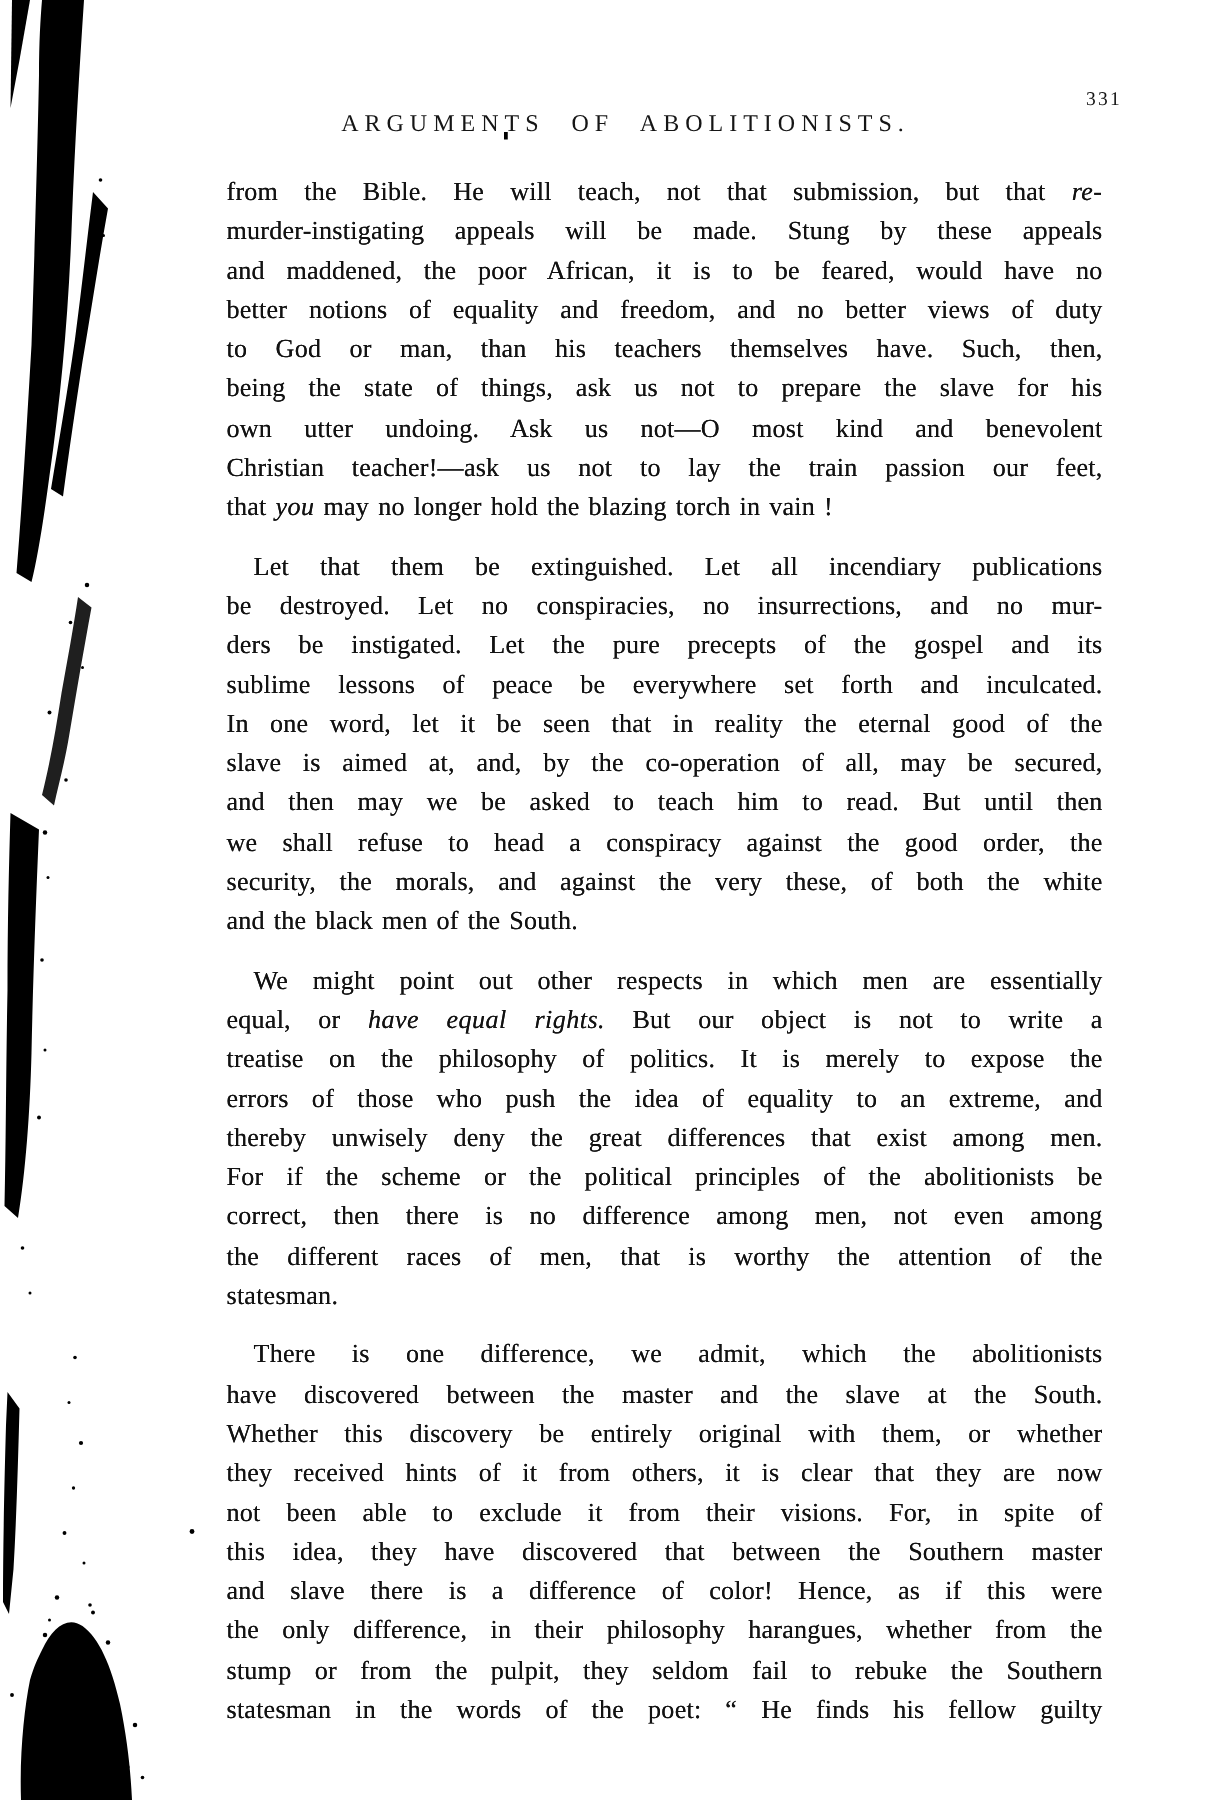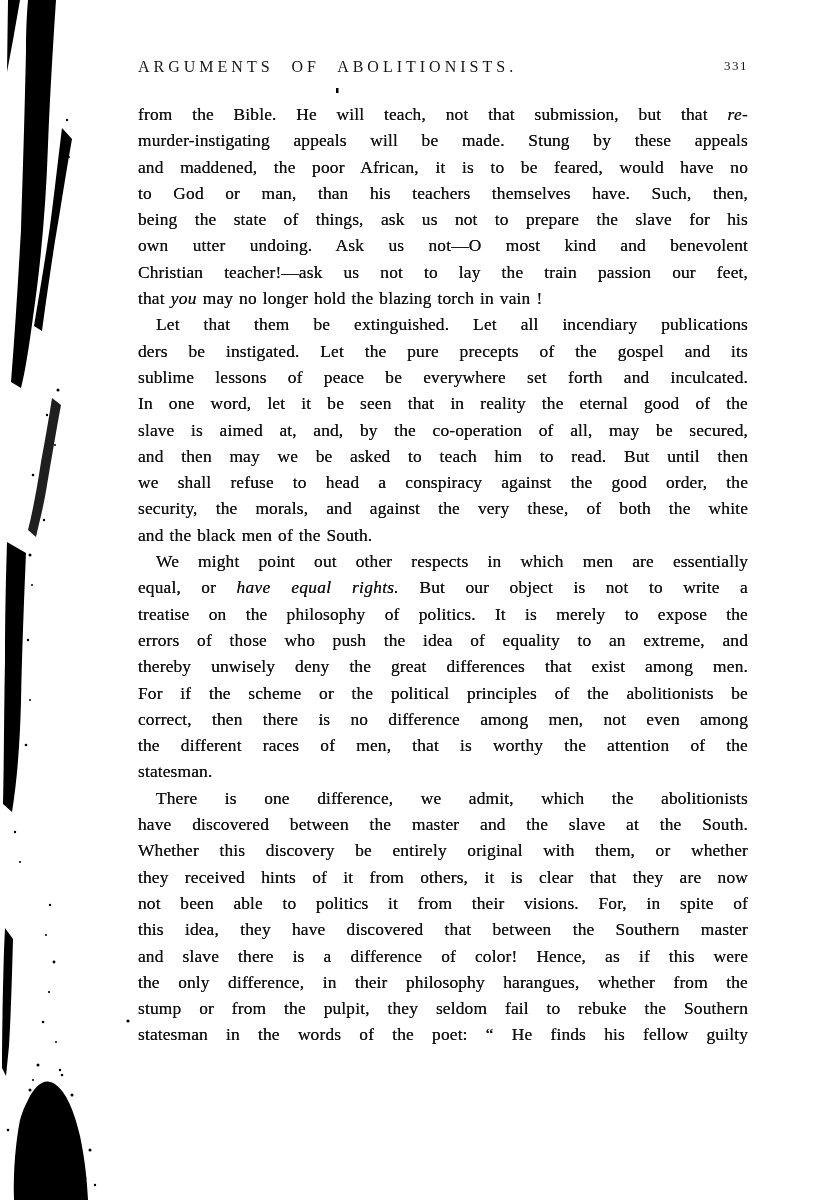--- a/index.html
+++ b/index.html
@@ -21,22 +21,22 @@
     position: absolute;
     left: 138px;
     top: 58px;
     width: 610px;
     height: 26px;
   }
   .running-title {
     position: absolute;
     left: 0;
     right: 52px;
-    top: 0;
-    text-align: left;
+    top: 16px;
+    text-align: center;
     font-size: 16px;
     letter-spacing: 4px;
     word-spacing: 10px;
     color: #151515;
     white-space: nowrap;
   }
   .page-number {
     position: absolute;
     right: 0;
     top: 0;
@@ -45,21 +45,21 @@
     color: #151515;
     text-align: center;
   }
   
   .page-body {
     position: absolute;
     left: 138px;
     top: 101px;
     width: 610px;
   }
-  .paragraph { margin: 0; }
+  .paragraph { margin: 13px; }
   .line {
     line-height: 26.3px;
     font-size: 17.4px;
     word-spacing: 1.5px;
     letter-spacing: 0.15px;
     text-align: justify;
     text-align-last: justify;
     white-space: normal;
     
     text-shadow: 0 0 0.35px #222;
@@ -143,28 +143,30 @@
   <div class="running-head">
     <div class="running-title">ARGUMENTS OF ABOLITIONISTS.</div>
     <div class="page-number">331</div>
   </div>
 
   <div class="page-body">
       <div class="paragraph">
         <div class="line">from the Bible.  He will teach, not that submission, but that <i>re-</i></div>
         <div class="line">murder-instigating appeals will be made.  Stung by these appeals</div>
         <div class="line">and maddened, the poor African, it is to be feared, would have no</div>
+        <div class="line">better notions of equality and freedom, and no better views of duty</div>
         <div class="line">to God or man, than his teachers themselves have.  Such, then,</div>
         <div class="line">being the state of things, ask us not to prepare the slave for his</div>
         <div class="line">own utter undoing.  Ask us not—O most kind and benevolent</div>
         <div class="line">Christian teacher!—ask us not to lay the train passion our feet,</div>
         <div class="line last">that <i>you</i> may no longer hold the blazing torch in vain !</div>
       </div>
       <div class="paragraph">
         <div class="line indent">Let that them be extinguished.  Let all incendiary publications</div>
+        <div class="line">be destroyed.  Let no conspiracies, no insurrections, and no mur-</div>
         <div class="line">ders be instigated.  Let the pure precepts of the gospel and its</div>
         <div class="line">sublime lessons of peace be everywhere set forth and inculcated.</div>
         <div class="line">In one word, let it be seen that in reality the eternal good of the</div>
         <div class="line">slave is aimed at, and, by the co-operation of all, may be secured,</div>
         <div class="line">and then may we be asked to teach him to read.  But until then</div>
         <div class="line">we shall refuse to head a conspiracy against the good order, the</div>
         <div class="line">security, the morals, and against the very these, of both the white</div>
         <div class="line last">and the black men of the South.</div>
       </div>
       <div class="paragraph">
@@ -176,21 +178,21 @@
         <div class="line">For if the scheme or the political principles of the abolitionists be</div>
         <div class="line">correct, then there is no difference among men, not even among</div>
         <div class="line">the different races of men, that is worthy the attention of the</div>
         <div class="line last">statesman.</div>
       </div>
       <div class="paragraph">
         <div class="line indent">There is one difference, we admit, which the abolitionists</div>
         <div class="line">have discovered between the master and the slave at the South.</div>
         <div class="line">Whether this discovery be entirely original with them, or whether</div>
         <div class="line">they received hints of it from others, it is clear that they are now</div>
-        <div class="line">not been able to politics it from their visions.  For, in spite of</div>
+        <div class="line">not been able to exclude it from their visions.  For, in spite of</div>
         <div class="line">this idea, they have discovered that between the Southern master</div>
         <div class="line">and slave there is a difference of color!  Hence, as if this were</div>
         <div class="line">the only difference, in their philosophy harangues, whether from the</div>
         <div class="line">stump or from the pulpit, they seldom fail to rebuke the Southern</div>
         <div class="line">statesman in the words of the poet: “ He finds his fellow guilty</div>
       </div>
     </div>
 
 </div>
 

